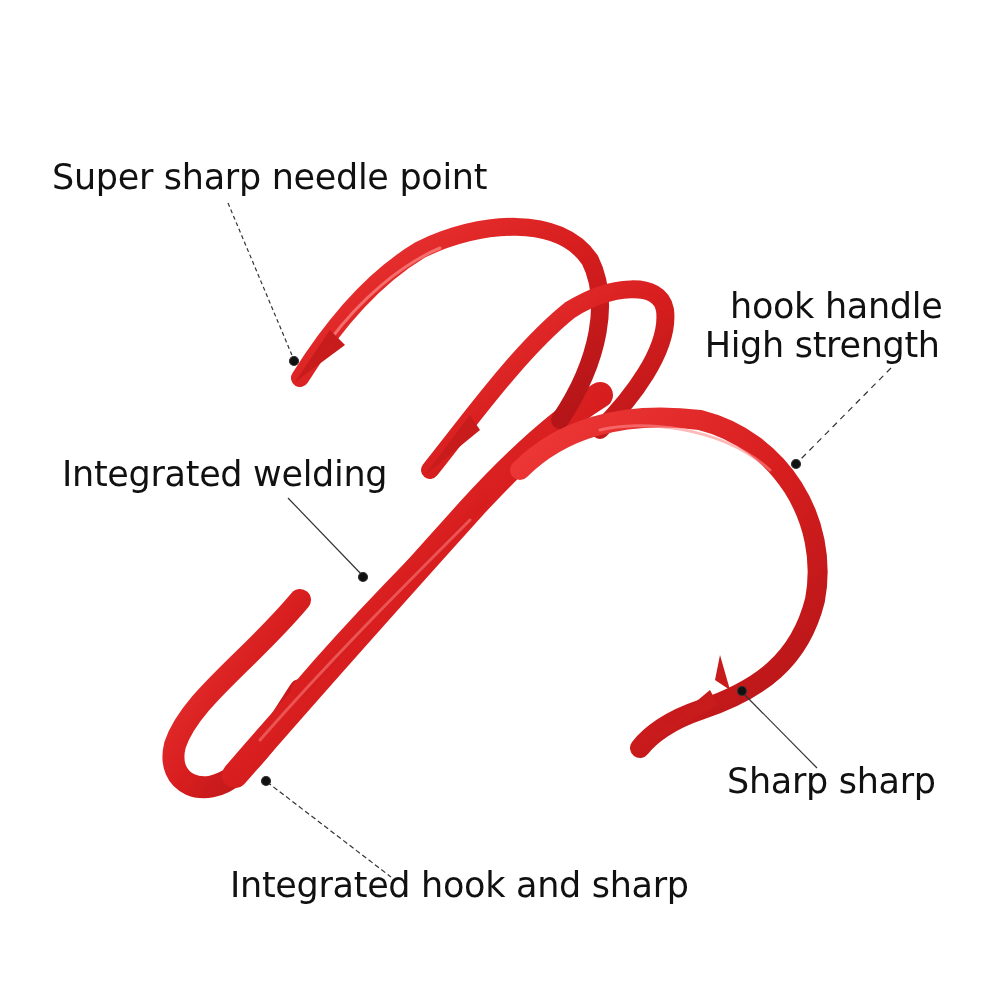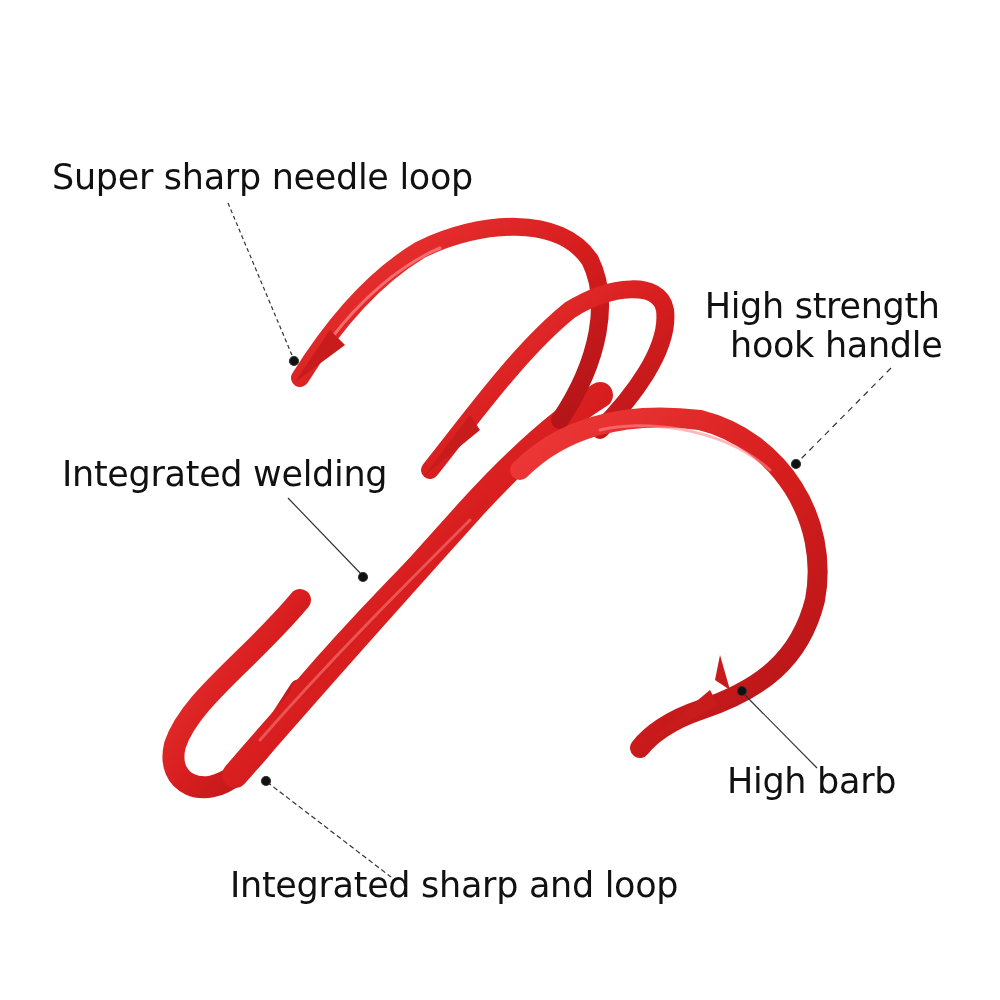--- a/index.html
+++ b/index.html
@@ -52,24 +52,24 @@
     <circle cx="796" cy="464" r="4.5"></circle>
     <line x1="288" y1="498" x2="363" y2="576"></line>
     <circle cx="363" cy="577" r="4.5"></circle>
     <line x1="743" y1="693" x2="817" y2="768"></line>
     <circle cx="742" cy="691" r="4.5"></circle>
     <line x1="267" y1="782" x2="391" y2="877" stroke-dasharray="5,3"></line>
     <circle cx="266" cy="781" r="4.5"></circle>
   </g>
 </svg>
 
-<div class="label" style="left:52px; top:158px;">Super sharp needle loop</div>
+<div class="label" style="left:52px; top:158px;">Super sharp needle point</div>
 
 <div class="label right" style="left:702px; top:287px;">
+  <div style="padding-left:28px;">hook handle</div>
   <div>High strength</div>
-  <div style="padding-left:28px;">hook handle</div>
 </div>
 
 <div class="label" style="left:62px; top:455px;">Integrated welding</div>
 
-<div class="label" style="left:727px; top:762px;">High barb</div>
+<div class="label" style="left:727px; top:762px;">Sharp sharp</div>
 
-<div class="label" style="left:230px; top:866px;">Integrated sharp and loop</div>
+<div class="label" style="left:230px; top:866px;">Integrated hook and sharp</div>
 
 </body></html>

